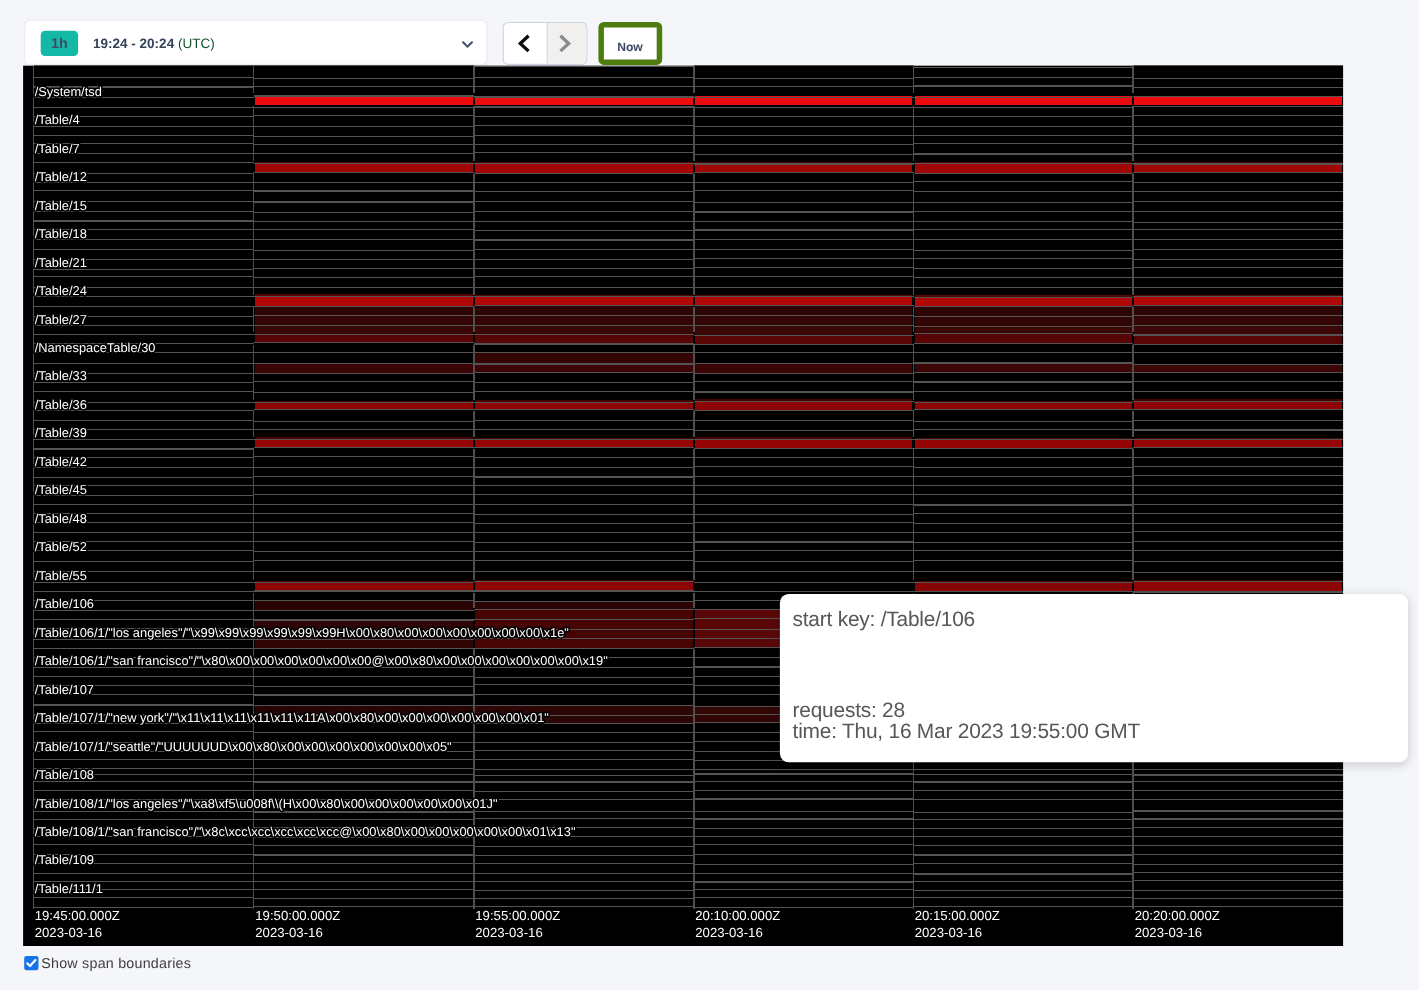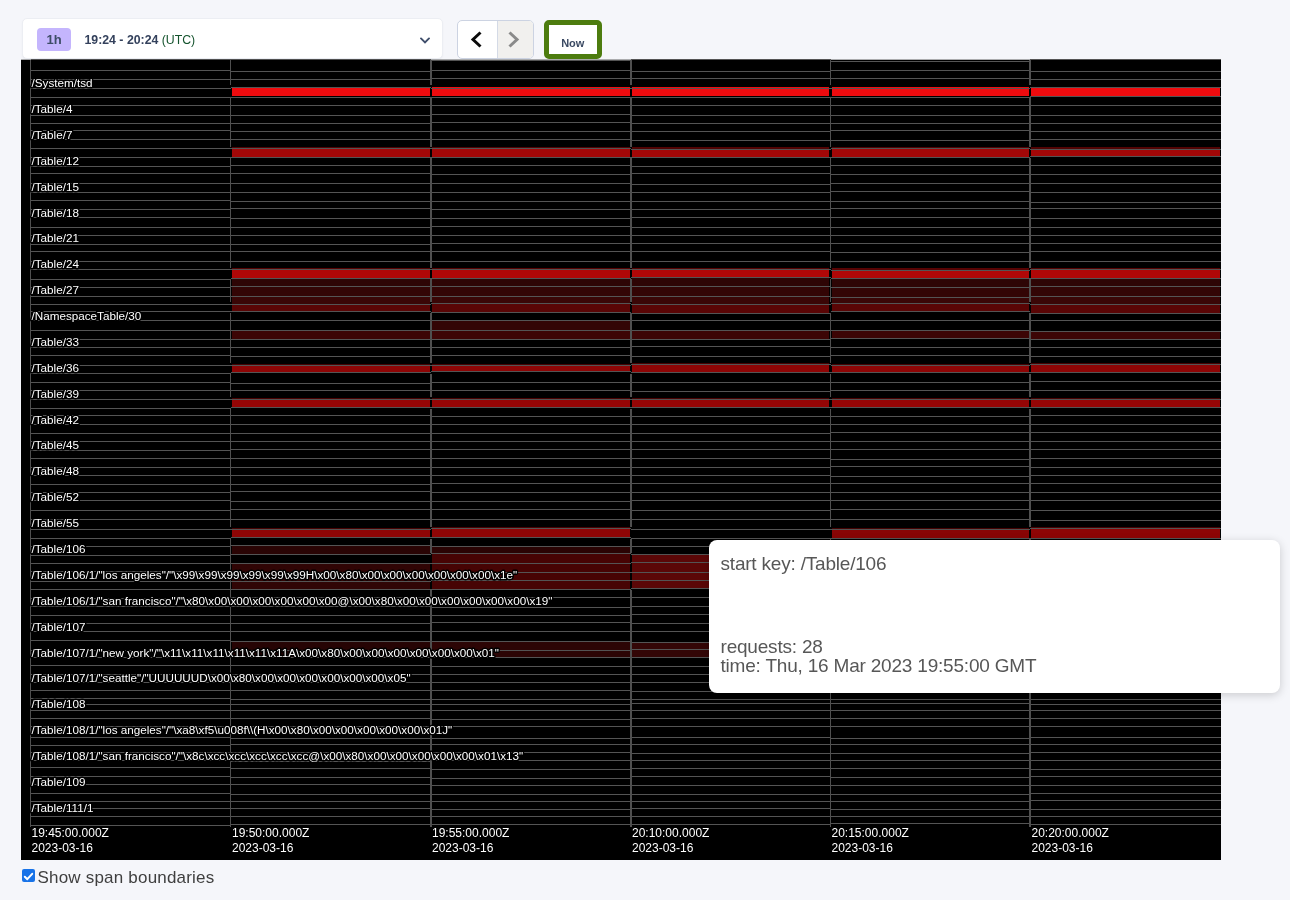--- a/index.html
+++ b/index.html
@@ -1,34 +1,34 @@
 <!DOCTYPE html>
 <html><head><meta charset="utf-8">
 <style>
 html,body{margin:0;padding:0;width:1290px;height:900px;background:#f5f6fa;
 font-family:"Liberation Sans",sans-serif;overflow:hidden;position:relative}
 .abs{position:absolute}
 #selbox{left:21.5px;top:18px;width:421px;height:41px;box-sizing:border-box;background:#fff;border:1px solid #eceef3;
 border-radius:5px;box-shadow:0 1px 2px rgba(0,0,0,0.04)}
-#badge{left:37px;top:28px;width:34px;height:23px;background:#c4b5fd;border-radius:4px;
+#badge{left:37px;top:28px;width:34px;height:23px;background:#14b8a6;border-radius:4px;
 color:#3d4c66;font-size:13px;font-weight:bold;text-align:center;line-height:23px}
 #timetxt{left:84.5px;top:33px;font-size:12.3px;font-weight:bold;color:#34415c;white-space:pre}
 #timetxt span{font-weight:normal;color:#14532d}
 #grp{left:457px;top:20px;width:77px;height:39px;background:#fff;border:1px solid #ccd3e2;
 border-radius:5px;box-sizing:border-box;overflow:hidden}
 #grp .half{position:absolute;top:0;width:38.5px;height:37px}
 #grp .r{left:38.5px;background:#f1f0ee;border-left:1px solid #d4dae6}
 #nowbtn{left:543.5px;top:20px;width:58.5px;height:39px;background:#fff;border:5px solid #4d7c0f;
 border-radius:5px;box-sizing:border-box;color:#3b4a63;font-size:11px;font-weight:bold;
 text-align:center;line-height:37px}
 #tooltip{left:708.5px;top:540px;width:571.5px;height:152.5px;background:#fff;border-radius:8px;
 box-shadow:0 2px 10px rgba(0,0,0,0.18);box-sizing:border-box}
 #tooltip div{position:absolute;left:12px;font-size:19px;letter-spacing:-0.2px;color:#575757;white-space:pre}
 #cbx{left:22px;top:868.5px;width:13px;height:13px;background:#1873e8;border-radius:2px}
-#cblab{left:37.5px;top:868px;font-size:17px;letter-spacing:0.2px;color:#3f3f3f}
+#cblab{left:37.5px;top:868px;font-size:13px;letter-spacing:0.2px;color:#3f3f3f}
 .lbl{fill:#fff;font-size:11.7px;font-family:"Liberation Sans",sans-serif;paint-order:stroke;stroke:#000;stroke-width:3px;stroke-linejoin:round}
 .tl{fill:#fff;font-size:12px;font-family:"Liberation Sans",sans-serif}
 </style></head>
 <body>
 <svg class="abs" style="left:0;top:0" width="1290" height="900" viewBox="0 0 1290 900">
 <rect x="21" y="59.7" width="1200" height="800.3" fill="#000"></rect>
 <rect x="231.7" y="86.9" width="198.1" height="8.9" fill="#ee0b0e" shape-rendering="crispEdges"></rect>
 <rect x="432.2" y="86.9" width="197.6" height="8.9" fill="#ee0b0e" shape-rendering="crispEdges"></rect>
 <rect x="632.2" y="86.9" width="197.1" height="8.9" fill="#ee0b0e" shape-rendering="crispEdges"></rect>
 <rect x="831.7" y="86.9" width="197.1" height="8.9" fill="#ee0b0e" shape-rendering="crispEdges"></rect>

